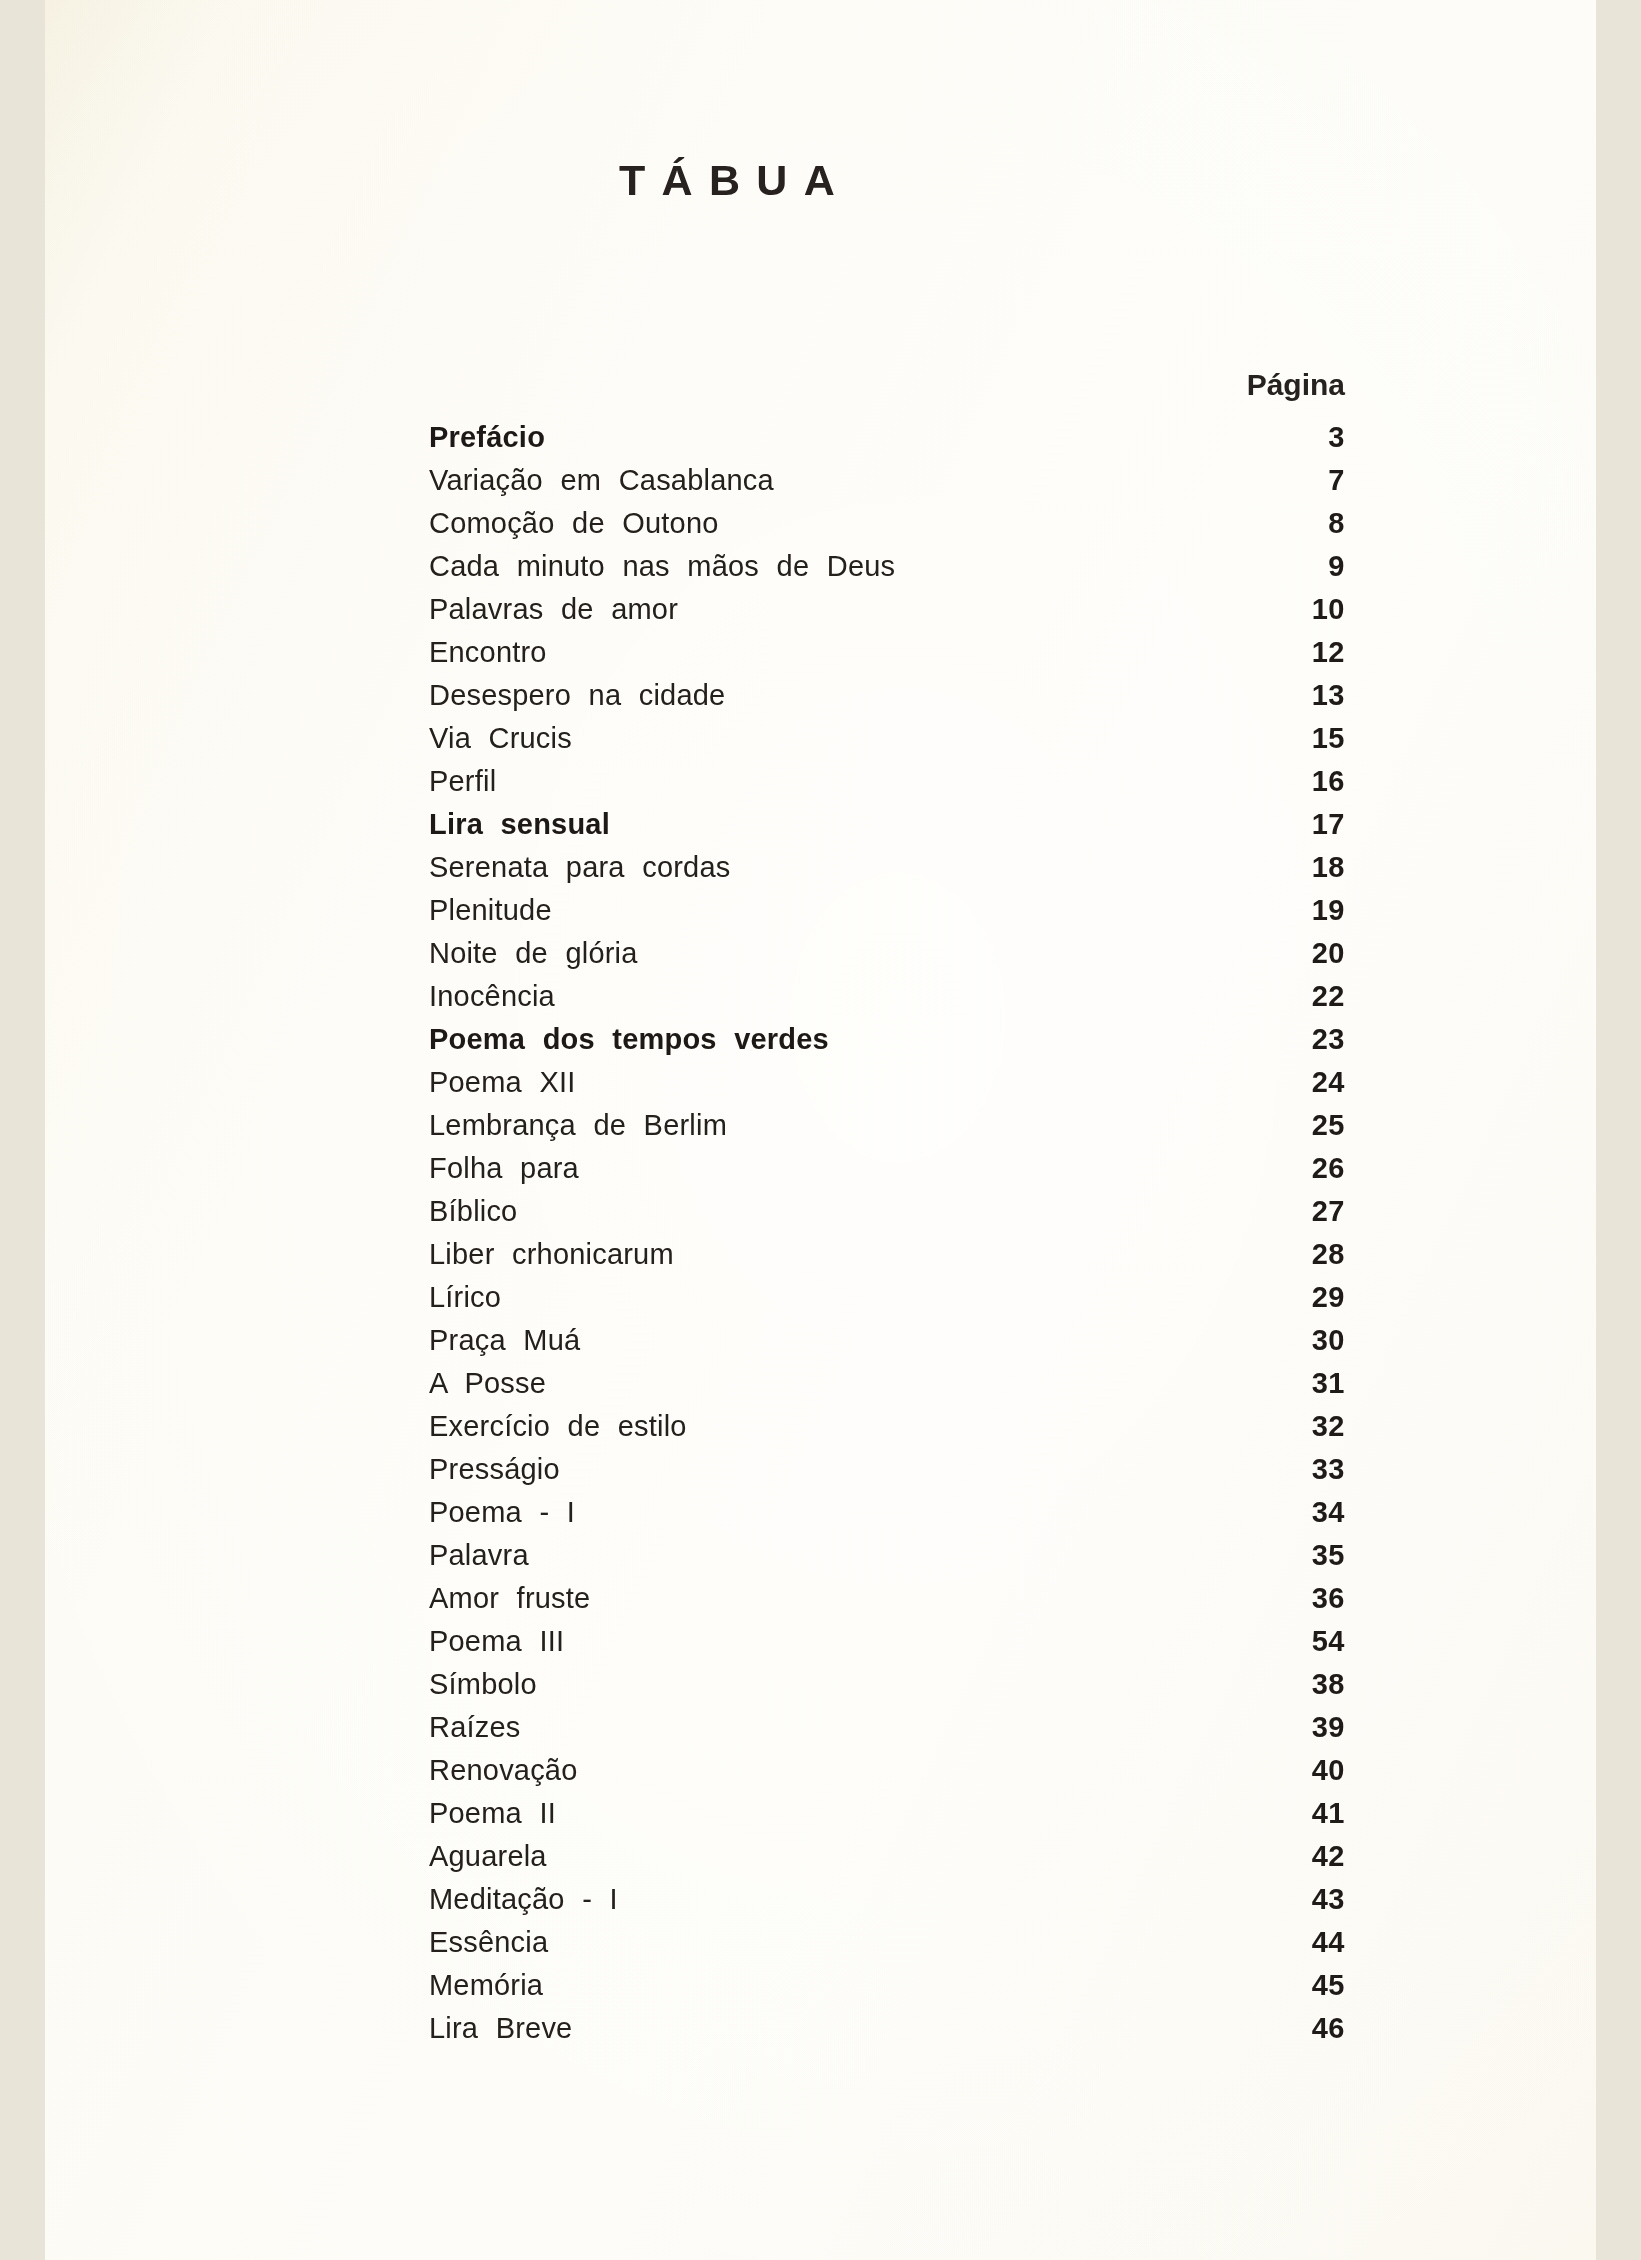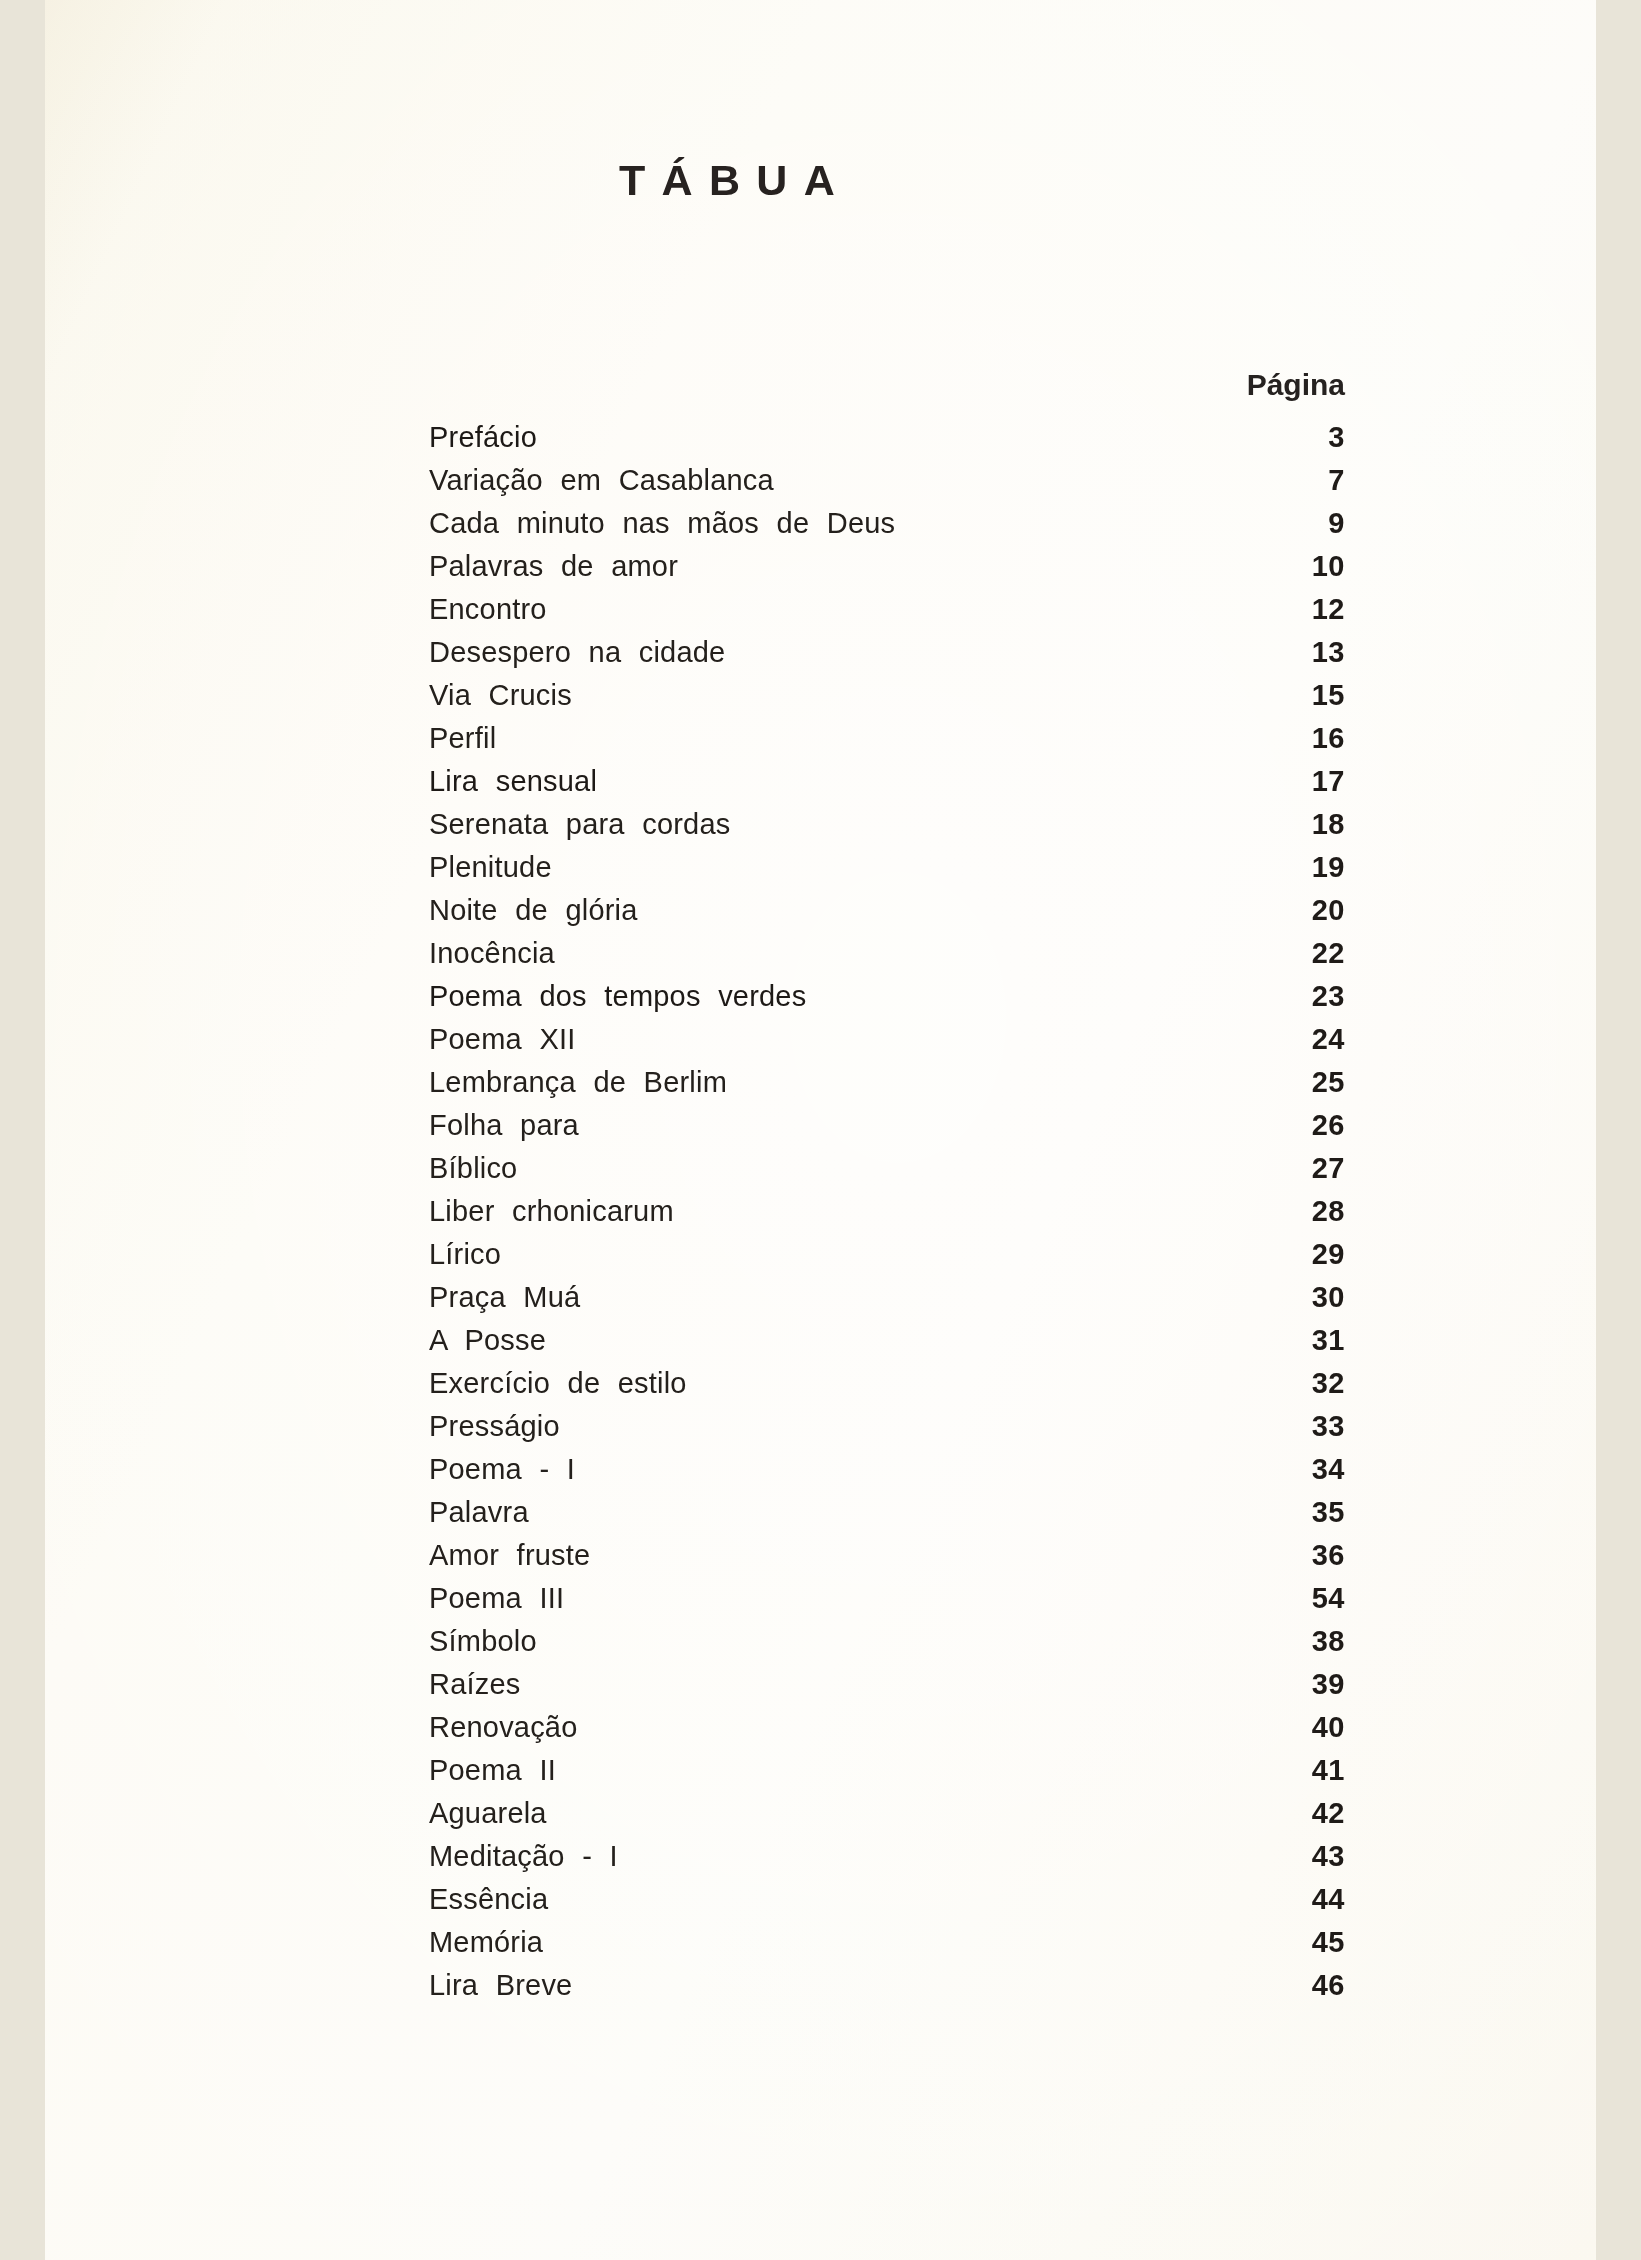--- a/index.html
+++ b/index.html
@@ -52,21 +52,21 @@
     line-height: 43px;
   }
   .toc-entry-title {
     font-size: 29px;
     word-spacing: 0.32em;
     letter-spacing: 0.2px;
     white-space: nowrap;
     color: #24201c;
   }
   .toc-row.bold .toc-entry-title {
-    font-weight: normal;
+    font-weight: bold;
     color: #1d1916;
   }
   .toc-entry-page {
     font-size: 29px;
     font-weight: bold;
     letter-spacing: 0.5px;
     color: #1f1b18;
   }
 </style>
 </head>
@@ -83,20 +83,24 @@
 
     <div class="toc-row bold">
           <span class="toc-entry-title">Prefácio</span>
           <span class="toc-entry-page">3</span>
         </div>
         <div class="toc-row">
           <span class="toc-entry-title">Variação em Casablanca</span>
           <span class="toc-entry-page">7</span>
         </div>
         <div class="toc-row">
+          <span class="toc-entry-title">Comoção de Outono</span>
+          <span class="toc-entry-page">8</span>
+        </div>
+        <div class="toc-row">
           <span class="toc-entry-title">Cada minuto nas mãos de Deus</span>
           <span class="toc-entry-page">9</span>
         </div>
         <div class="toc-row">
           <span class="toc-entry-title">Palavras de amor</span>
           <span class="toc-entry-page">10</span>
         </div>
         <div class="toc-row">
           <span class="toc-entry-title">Encontro</span>
           <span class="toc-entry-page">12</span>

